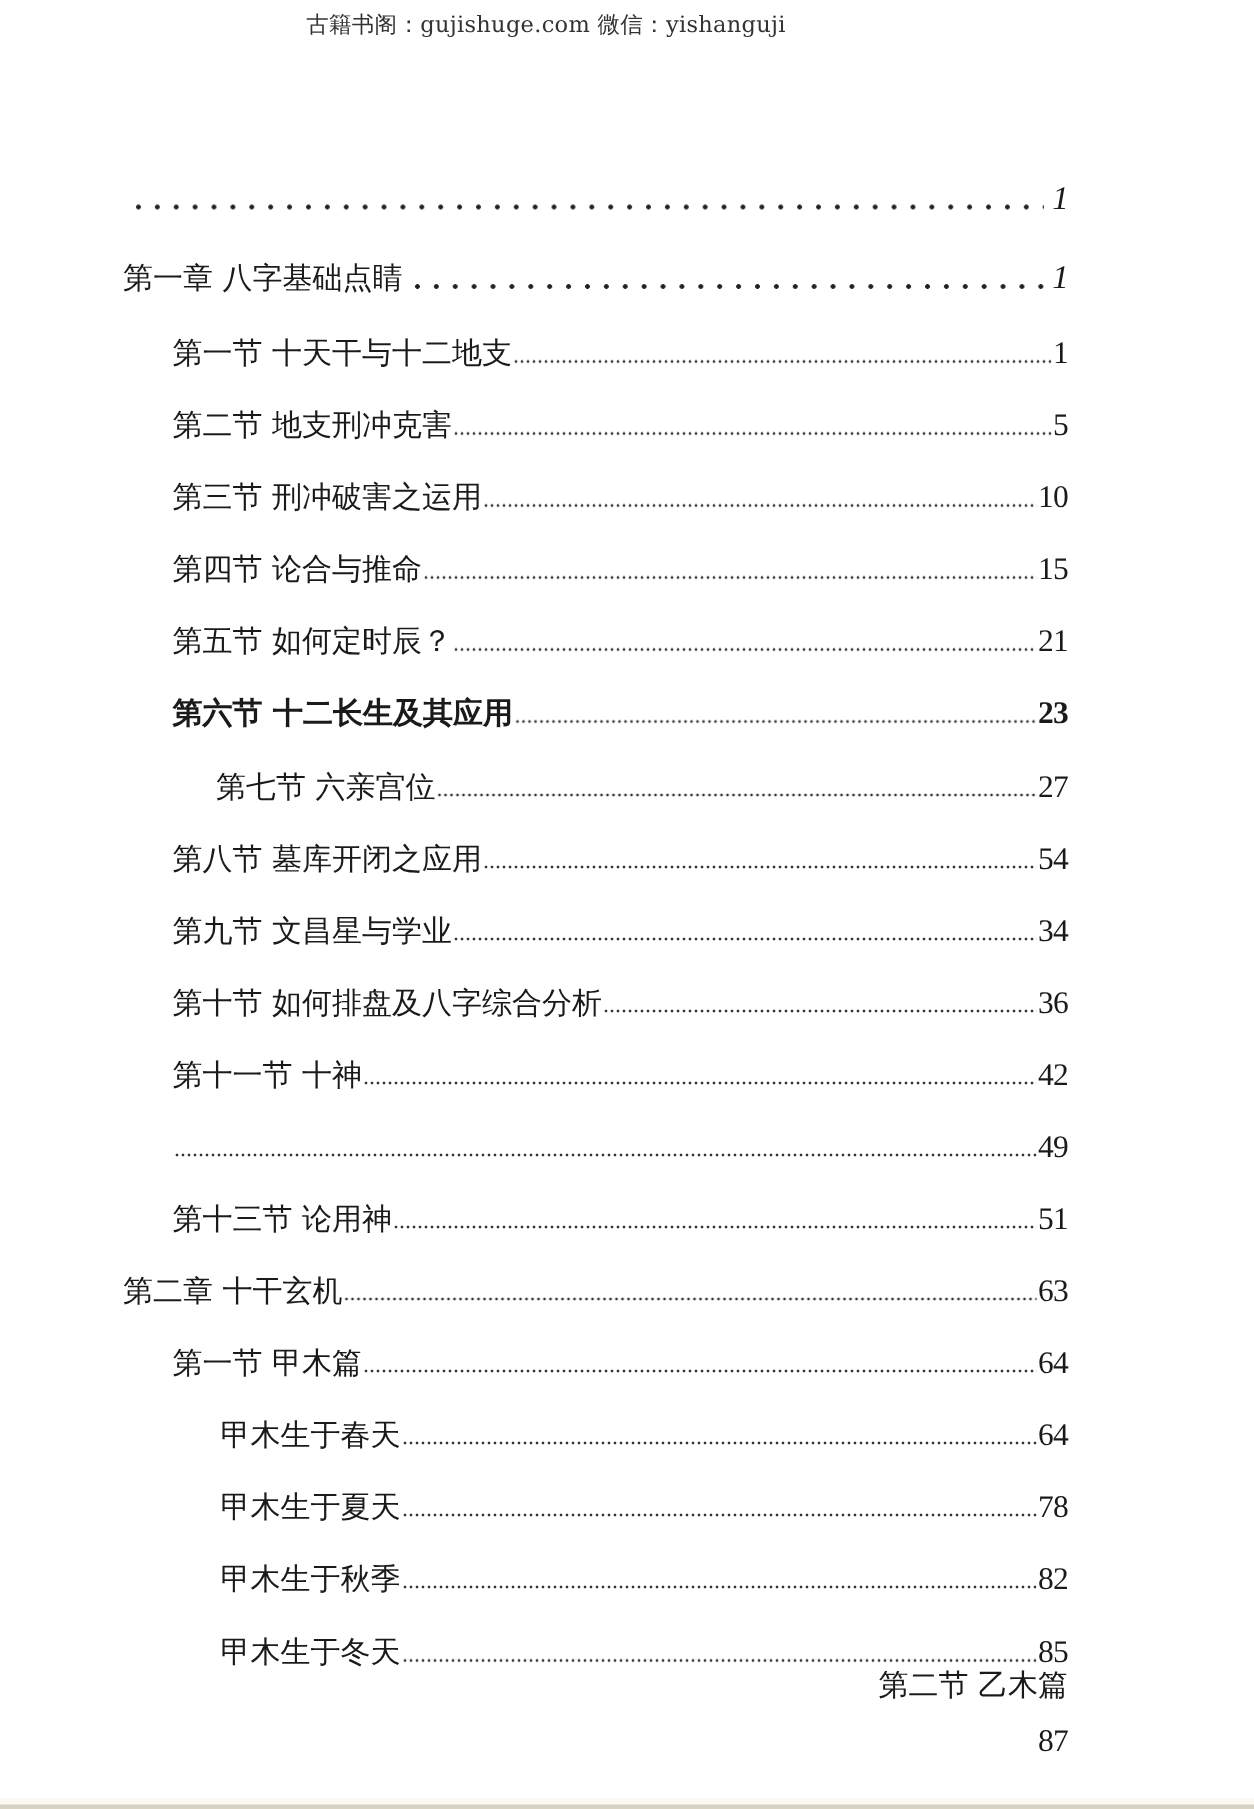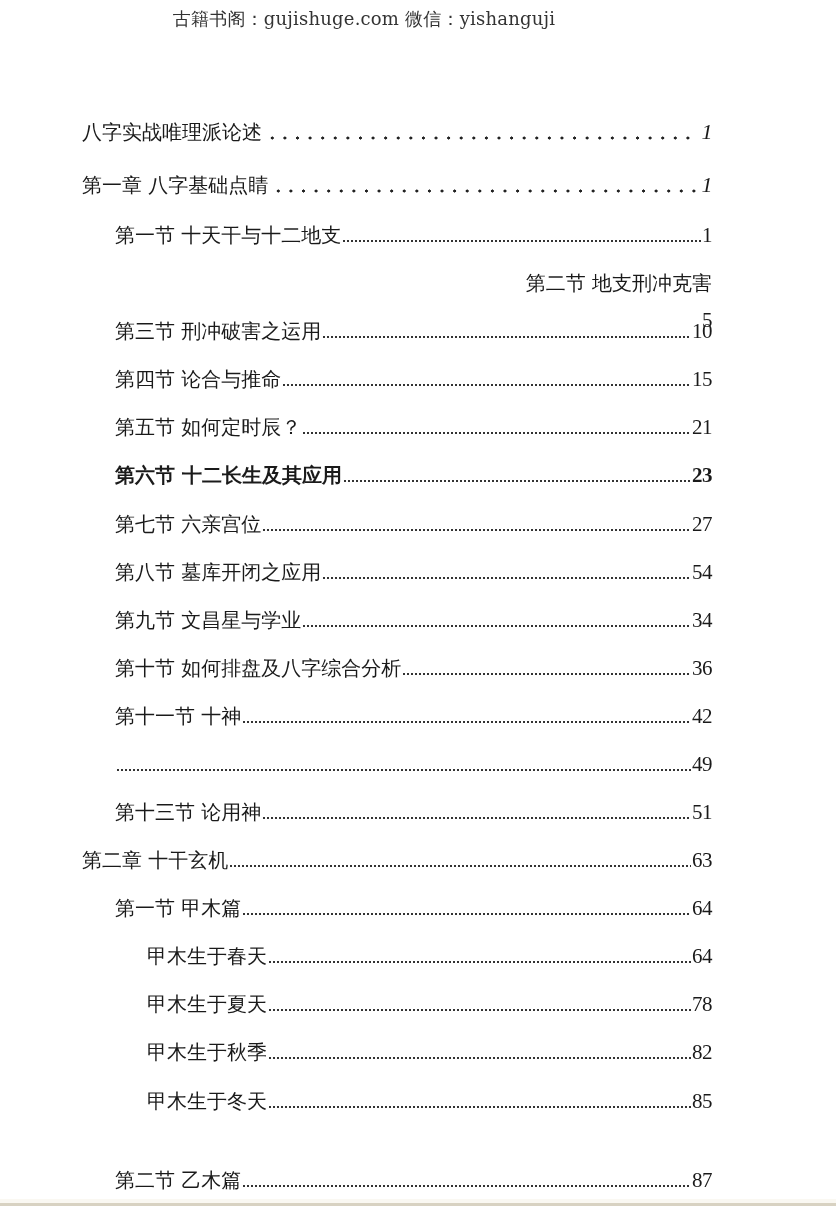--- a/index.html
+++ b/index.html
@@ -15,21 +15,21 @@
       font-family: "DejaVu Sans", "Liberation Sans", sans-serif;
       color: #1a1a1a;
     }
     .watermark {
       position: absolute;
       top: 7px;
       left: 0;
       width: 728px;
       text-align: center;
       font-family: "DejaVu Serif", "Liberation Serif", serif;
-      font-size: 18px;
+      font-size: 15px;
       color: #333333;
       letter-spacing: 0.2px;
     }
     .toc {
       position: absolute;
       top: 0;
       left: 0;
       width: 836px;
     }
     .entry {
@@ -94,35 +94,34 @@
       background: #faf8f2;
     }
   </style>
 </head>
 <body>
 
 <div class="watermark">古籍书阁：gujishuge.com 微信：yishanguji</div>
 
 <div class="toc">
   <div class="entry l1 spaced" style="top:117px;">
-    <span class="title">八字实战唯理派论述</span>
     <span class="leader"></span>
     <span class="page">1</span>
   </div>
   <div class="entry l1 spaced" style="top:170px;">
     <span class="title">第一章  八字基础点睛</span>
     <span class="leader"></span>
     <span class="page">1</span>
   </div>
   <div class="entry l2" style="top:220px;">
     <span class="title">第一节  十天干与十二地支</span>
     <span class="leader"></span>
     <span class="page">1</span>
   </div>
-  <div class="entry l2" style="top:268px;flex-direction:column;">
+  <div class="entry l2" style="top:268px;">
     <span class="title">第二节  地支刑冲克害</span>
     <span class="leader"></span>
     <span class="page">5</span>
   </div>
   <div class="entry l2" style="top:316px;">
     <span class="title">第三节  刑冲破害之运用</span>
     <span class="leader"></span>
     <span class="page"> 10</span>
   </div>
   <div class="entry l2" style="top:364px;">
@@ -133,21 +132,21 @@
   <div class="entry l2" style="top:412px;">
     <span class="title">第五节  如何定时辰？</span>
     <span class="leader"></span>
     <span class="page">21</span>
   </div>
   <div class="entry l2" style="top:460px;font-weight:bold;">
     <span class="title">第六节  十二长生及其应用</span>
     <span class="leader"></span>
     <span class="page"> 23</span>
   </div>
-  <div class="entry l2" style="top:509px;">
+  <div class="entry l2" style="top:509px;margin-left:29px;">
     <span class="title">第七节  六亲宫位</span>
     <span class="leader"></span>
     <span class="page">27</span>
   </div>
   <div class="entry l2" style="top:557px;">
     <span class="title">第八节  墓库开闭之应用</span>
     <span class="leader"></span>
     <span class="page"> 54</span>
   </div>
   <div class="entry l2" style="top:605px;">
@@ -197,21 +196,21 @@
   <div class="entry l3" style="top:1037px;">
     <span class="title">甲木生于秋季</span>
     <span class="leader"></span>
     <span class="page">82</span>
   </div>
   <div class="entry l3" style="top:1086px;">
     <span class="title">甲木生于冬天</span>
     <span class="leader"></span>
     <span class="page">85</span>
   </div>
-  <div class="entry l2" style="top:1165px;">
+  <div class="entry l2" style="top:1108px;flex-direction:column;">
     <span class="title">第二节  乙木篇</span>
     <span class="leader"></span>
     <span class="page">87</span>
   </div>
 </div>
 
 <div class="bottom-fade"></div>
 <div class="bottom-band"></div>
 
 </body></html>

